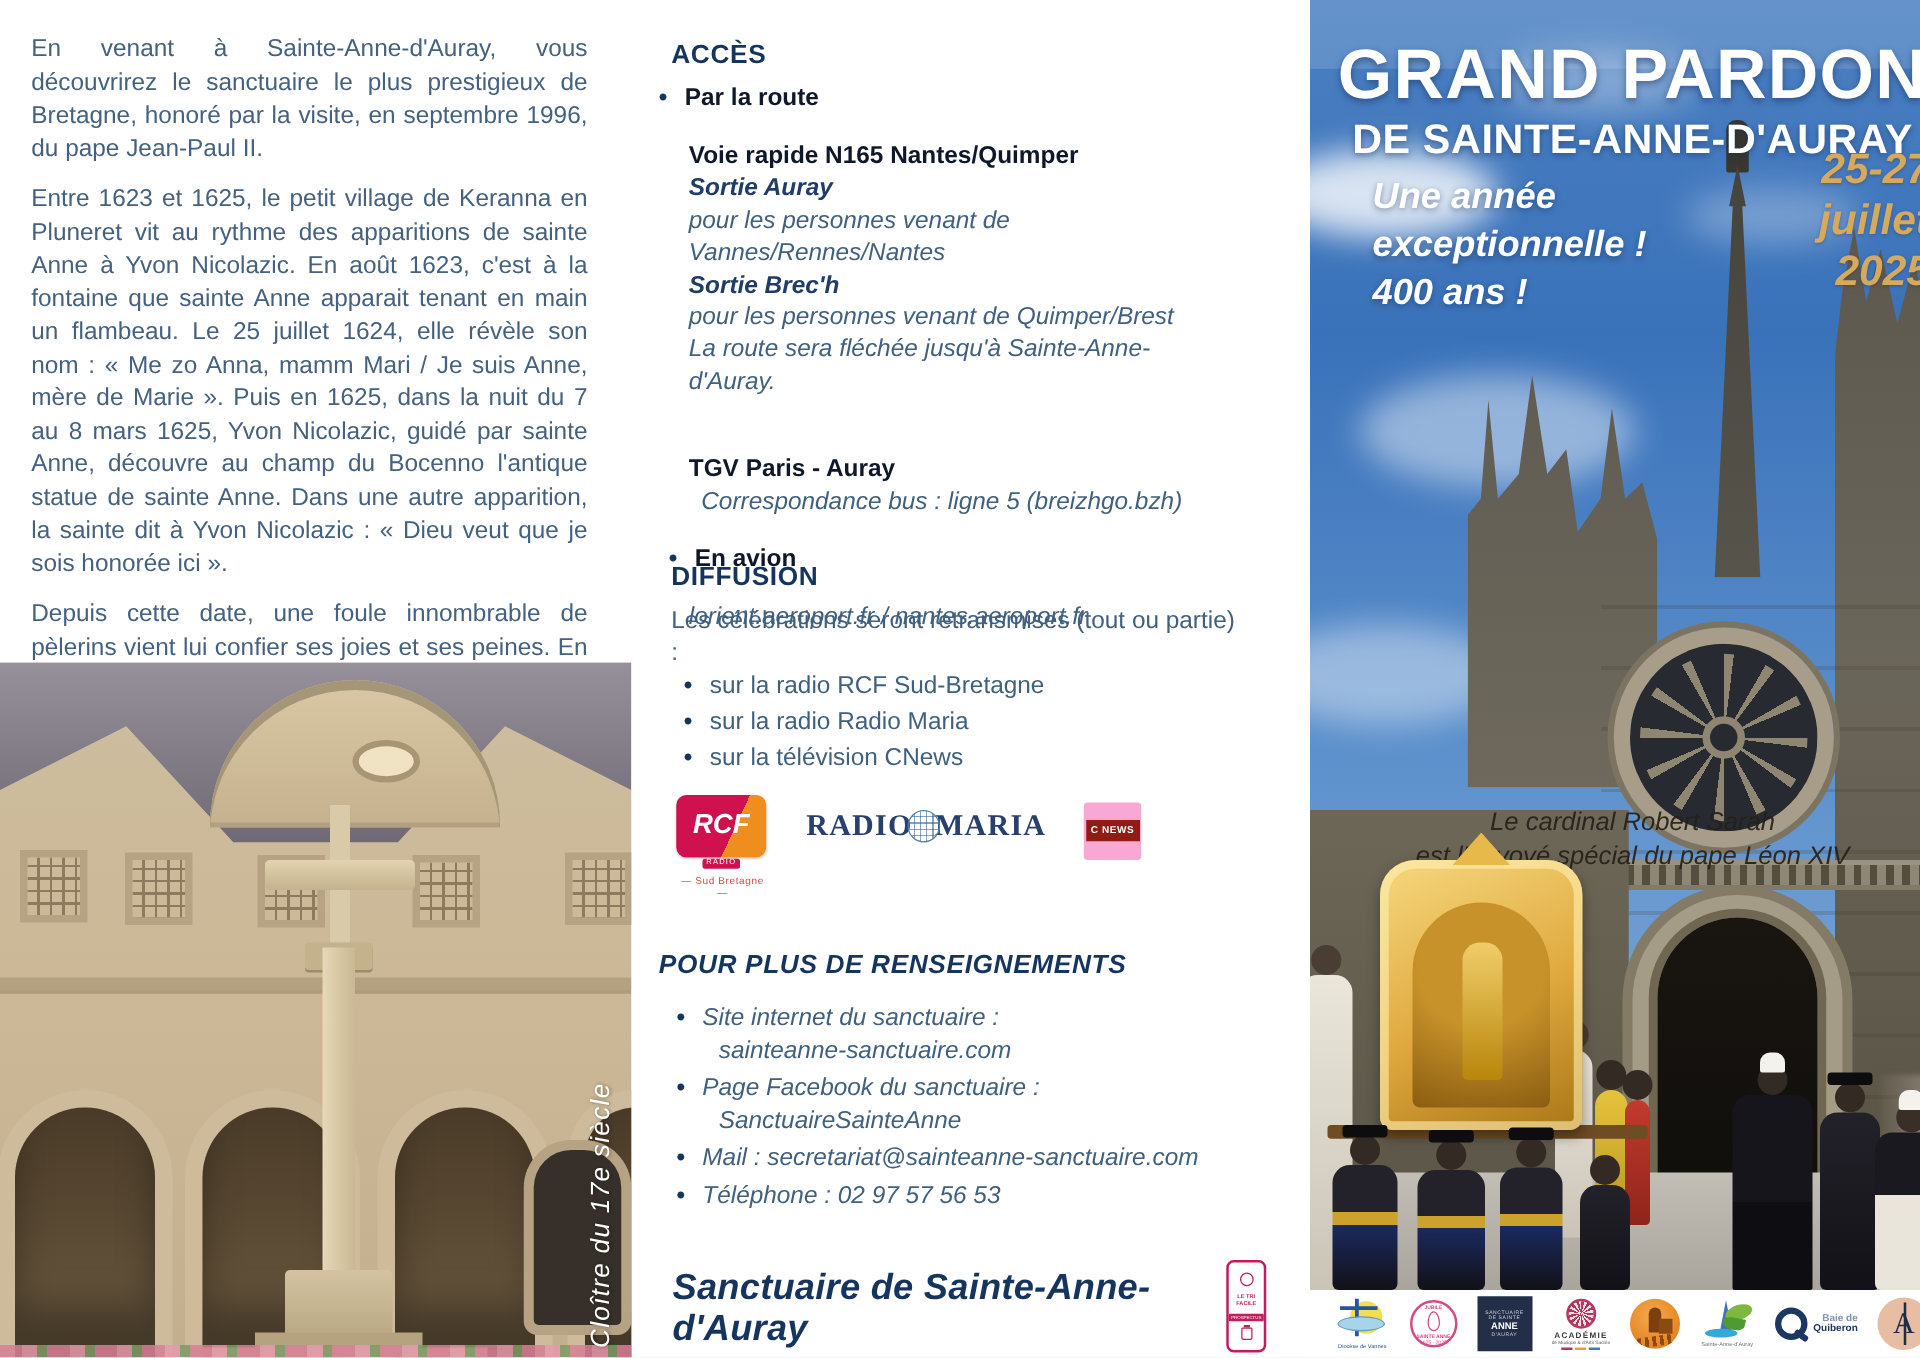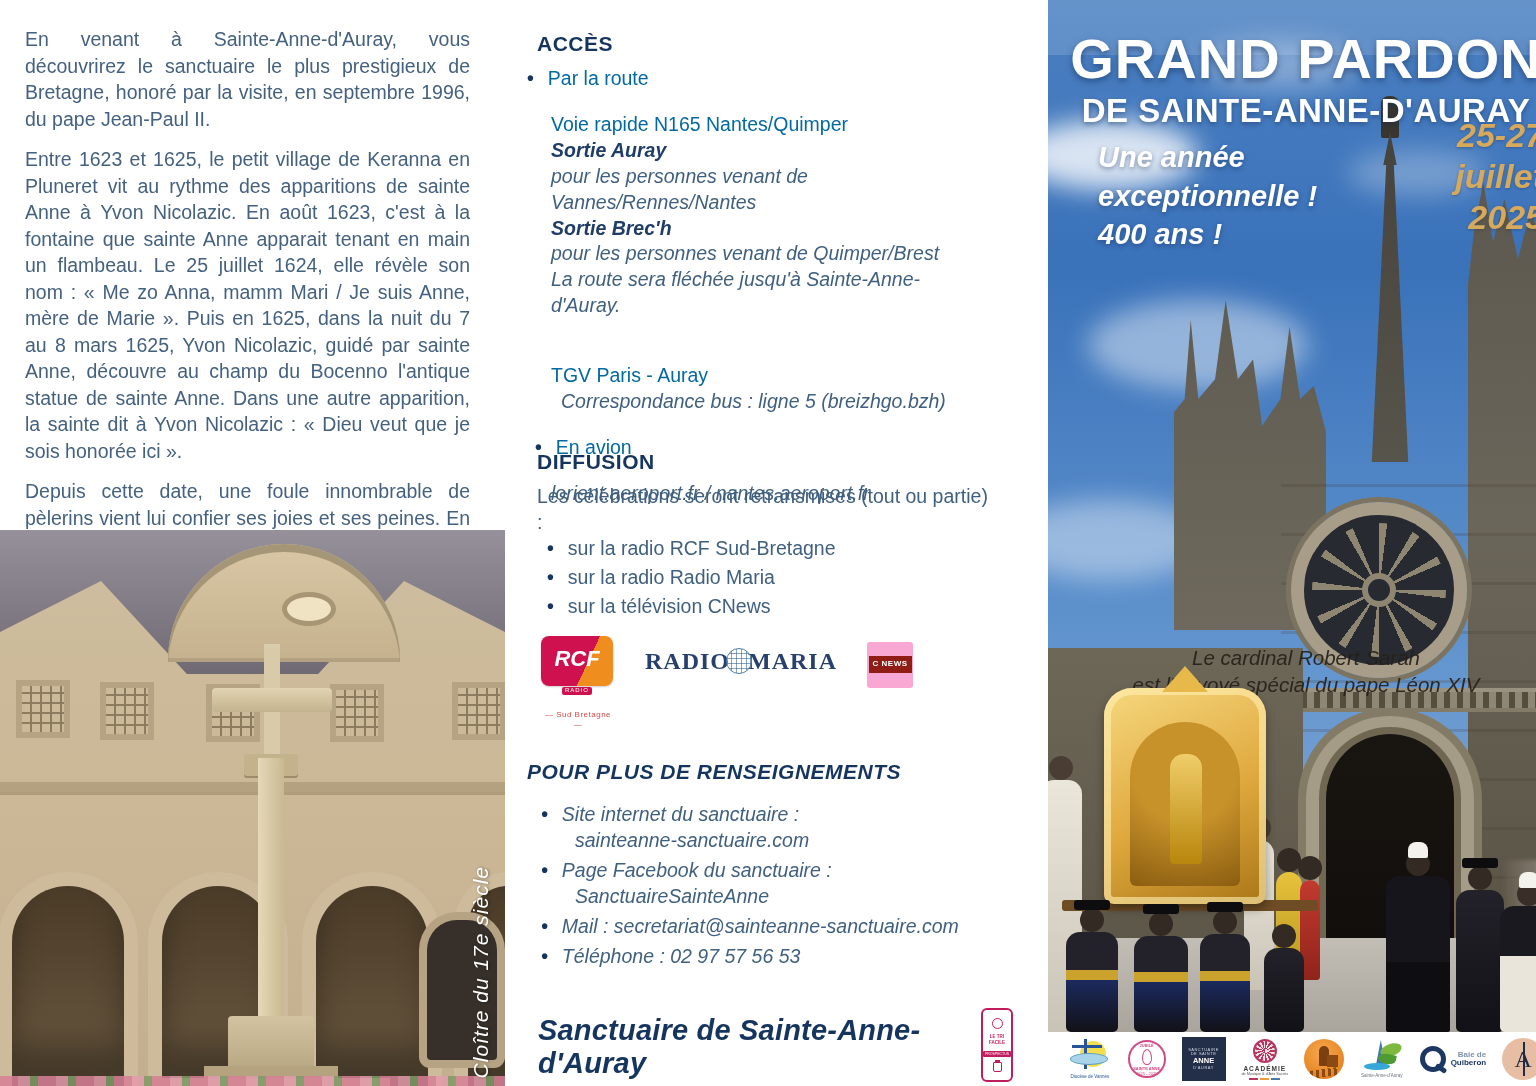--- a/index.html
+++ b/index.html
@@ -29,35 +29,35 @@
   .lp-flowers { position:absolute; left:0; bottom:0; width:100%; height:10px;
     background:repeating-linear-gradient(90deg,#d77f96 0 18px,#e39bac 18px 30px,#7d9b66 30px 38px); opacity:.85; }
   .lp-caption { position:absolute; right:12px; bottom:8px; writing-mode:vertical-rl; transform:rotate(180deg); color:#ffffff; font-style:italic; font-size:21px; letter-spacing:1px; text-shadow:0 1px 3px rgba(0,0,0,.45); }
 
   
   .mid { color:#40607f; font-size:19.5px; line-height:1.33; }
   .mid-h { color:#16355e; font-weight:bold; font-size:21px; letter-spacing:.5px; margin-bottom:8px; }
   .blk-acces { position:absolute; left:527px; top:30px; width:462px; }
   .bullet { display:flex; }
   .bullet::before { content:"•"; color:#16355e; font-weight:bold; margin-right:14px; }
-  .b-bold { font-weight:normal; color:#0369a1; }
+  .b-bold { font-weight:bold; color:#0f172a; }
   .b-bi { font-weight:bold; font-style:italic; color:#1f3d66; }
   .b-i { font-style:italic; }
   .indent { padding-left:24px;margin-top:20px; }
   .gap-s { height:20px; } .gap-m { height:24px; }
 
   .blk-diff { position:absolute; left:527px; top:448px; width:462px; }
   .diff-list { padding-left:20px; }
   .diff-list .bullet { margin-bottom:3px; }
   .logo-row { display:flex; align-items:flex-start; gap:30px; margin-top:16px; padding-left:14px; }
   .rcf { width:74px; text-align:center; }
   .rcf-box { position:relative; width:72px; height:50px; border-radius:8px; background:linear-gradient(115deg,#cf1150 62%,#ef8d1e 62%); box-shadow:0 1px 2px rgba(0,0,0,.2); color:#fff; }
   .rcf-box .rcf-txt { font-weight:bold; font-size:22px; font-style:italic; padding-top:8px; }
   .rcf-box .rcf-sub { display:inline-block; background:#cf1150; color:#fff; font-size:6px; letter-spacing:1px; padding:0 3px; border-radius:2px; }
-  .rcf-region { margin-top:24px; font-size:8px; color:#cf4b43; letter-spacing:.5px; }
+  .rcf-region { margin-top:14px; font-size:8px; color:#cf4b43; letter-spacing:.5px; }
   .rmaria { display:flex; align-items:center; margin-top:10px; font-family:"Liberation Serif", serif; font-weight:bold; font-size:24px; color:#27406e; letter-spacing:1px; }
   .globe { width:26px; height:26px; border-radius:50%; margin:0 -4px; background:
       radial-gradient(circle at 50% 50%, #cfe4f2 0 30%, #9cc4e0 70%, #6fa3c8 100%);
     background-image:repeating-linear-gradient(0deg,transparent 0 4px,rgba(40,90,140,.55) 4px 5px),repeating-linear-gradient(90deg,transparent 0 4px,rgba(40,90,140,.55) 4px 5px);
     border:1px solid #4f81a8; z-index:1; }
   .cnews { width:46px; height:46px; background:#f9a8d4; border-radius:3px; display:flex; align-items:center; justify-content:center; margin-top:6px; }
   .cnews-band { background:#8f1d16; color:#fff; font-weight:bold; font-size:8px; letter-spacing:.5px; padding:3px 4px; }
 
   .blk-rens { position:absolute; left:527px; top:758px; width:470px;font-style:italic; }
   .blk-rens .mid-h { margin-bottom:16px; }

